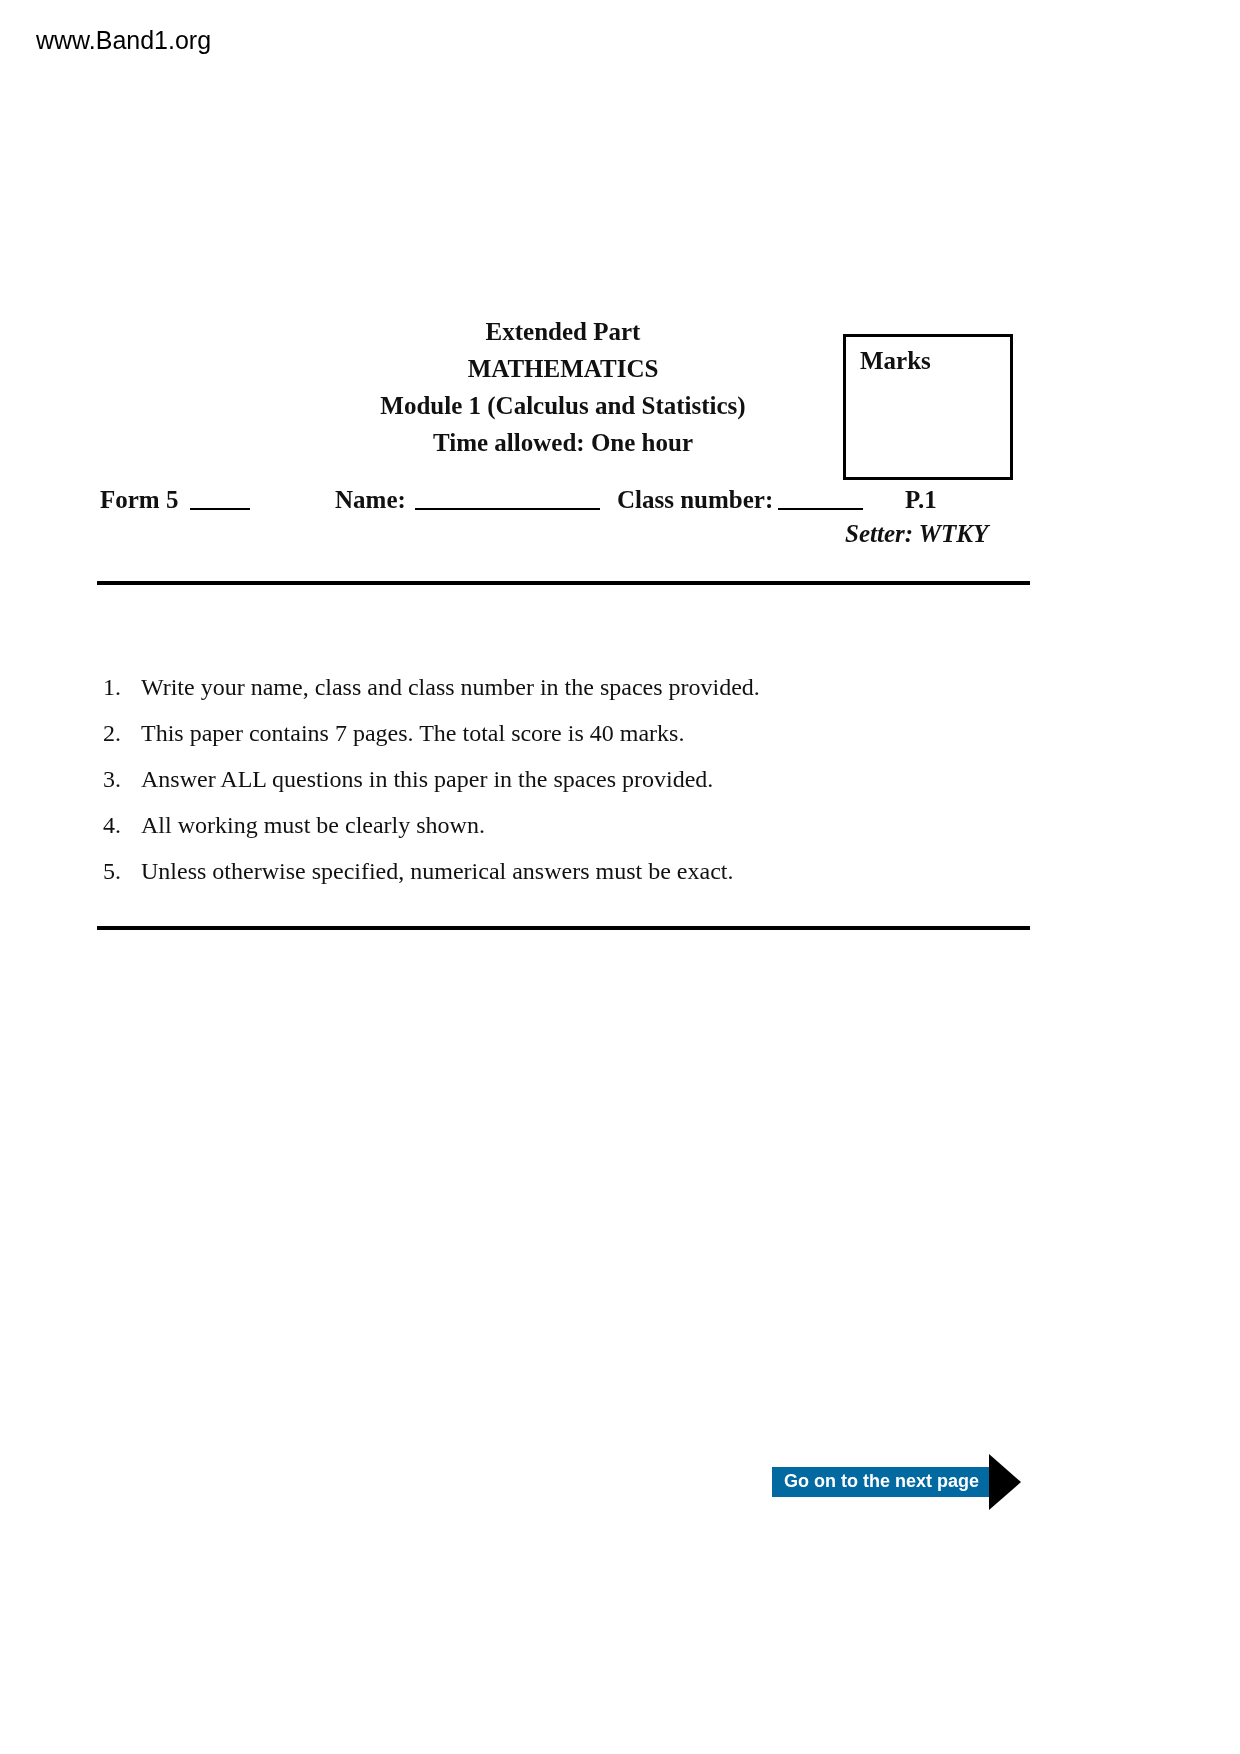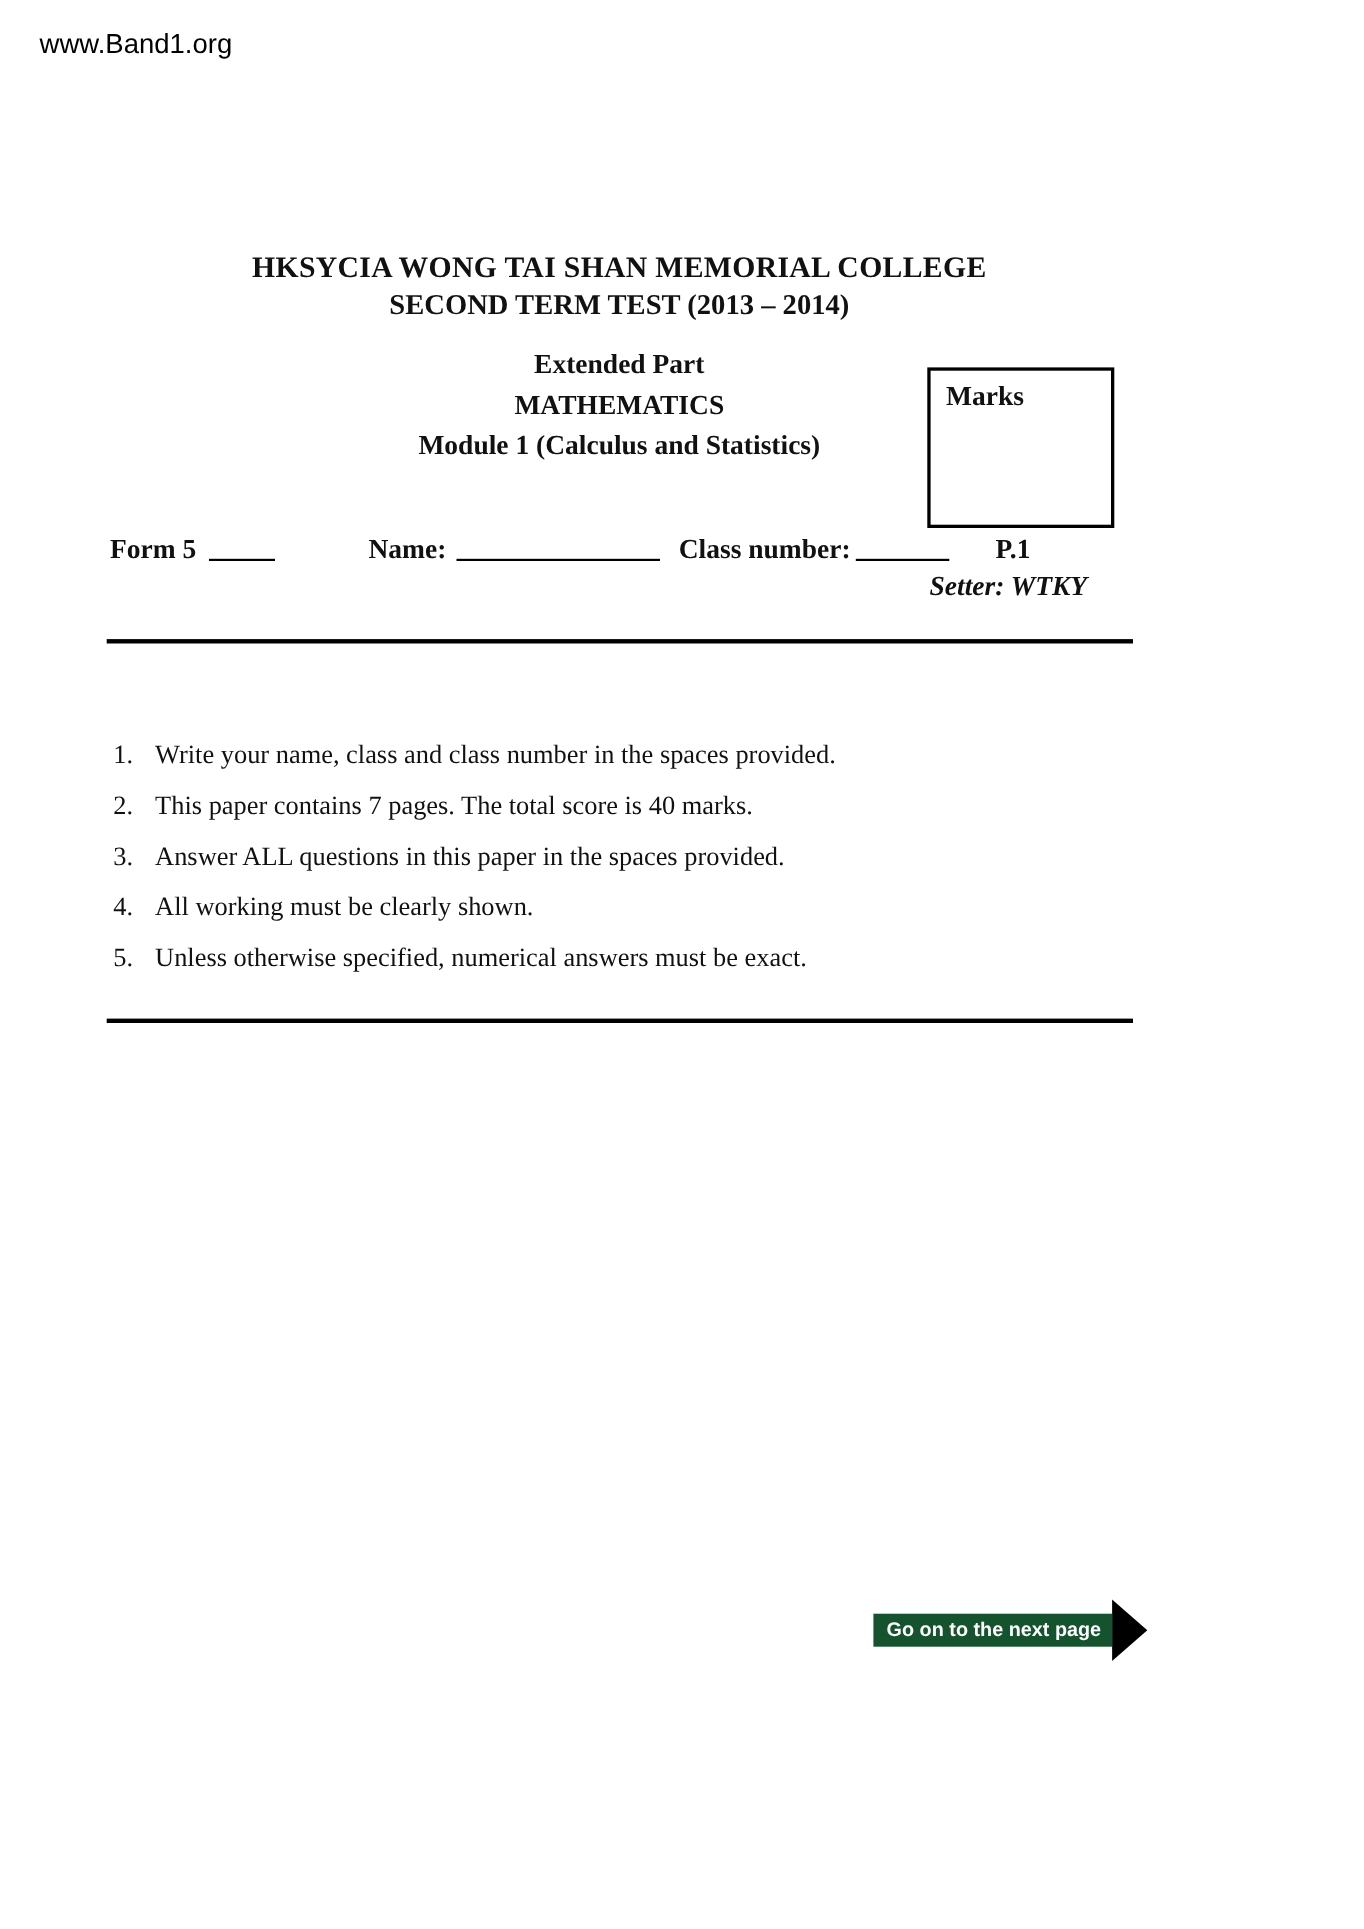--- a/index.html
+++ b/index.html
@@ -127,53 +127,49 @@
     top: 0;
   }
   .footer-cta {
     position: absolute;
     left: 772px;
     top: 1454px;
     display: flex;
     align-items: center;
   }
   .footer-cta .ribbon {
-    background: #14532d;
+    background: #0369a1;
     color: #fff;
     font-family: "Liberation Sans", sans-serif;
     font-weight: bold;
     font-size: 18px;
     padding: 4px 10px 5px 12px;
     white-space: nowrap;
-    margin-left: 22px;
   }
   .footer-cta .arrow-head {
     width: 0;
     height: 0;
     border-top: 28px solid transparent;
     border-bottom: 28px solid transparent;
     border-left: 32px solid #000;
   }
 </style>
 </head>
 <body>
 
 <div class="page">
 
   <div class="watermark">www.Band1.org</div>
 
-  <div class="header-block">
-    <div class="school-name">HKSYCIA WONG TAI SHAN MEMORIAL COLLEGE</div>
-    <div class="term-line">SECOND TERM TEST (2013 – 2014)</div>
-  </div>
 
   <div class="subject-block">
     <div class="subject-line">Extended Part</div>
     <div class="subject-line">MATHEMATICS</div>
     <div class="subject-line">Module 1 (Calculus and Statistics)</div>
+    <div class="subject-line">Time allowed: One hour</div>
   </div>
 
   <div class="marks-box">
     <div class="marks-label">Marks</div>
   </div>
 
   <div class="info-row">
     <span class="form-label">Form 5</span>
     <span class="blank form-blank"></span>
     <span class="name-label">Name:</span>

